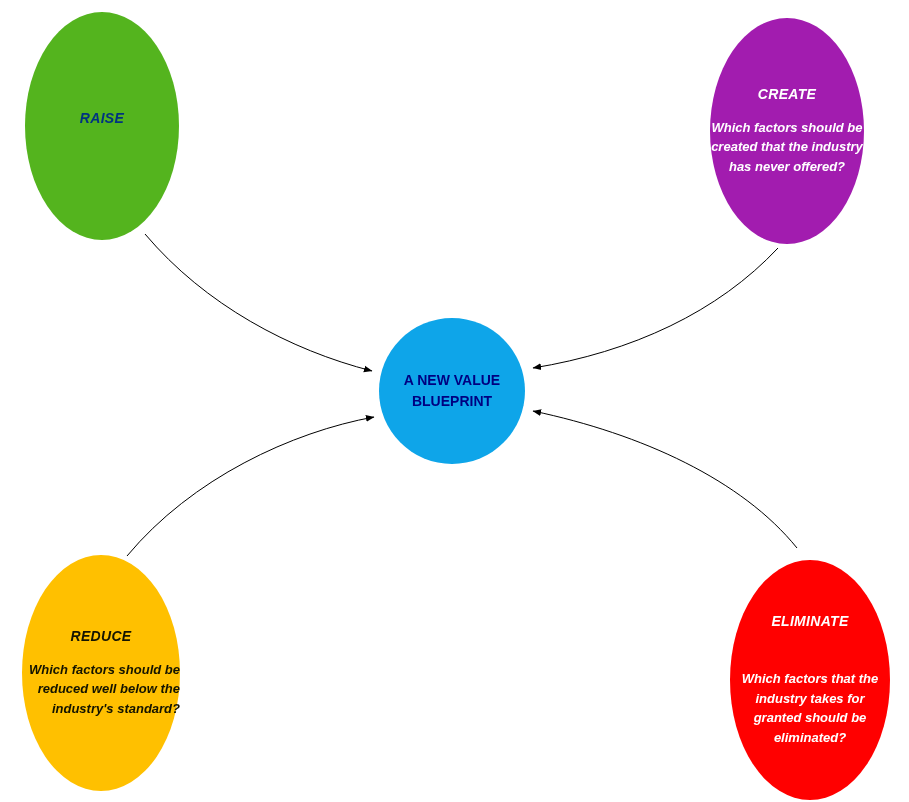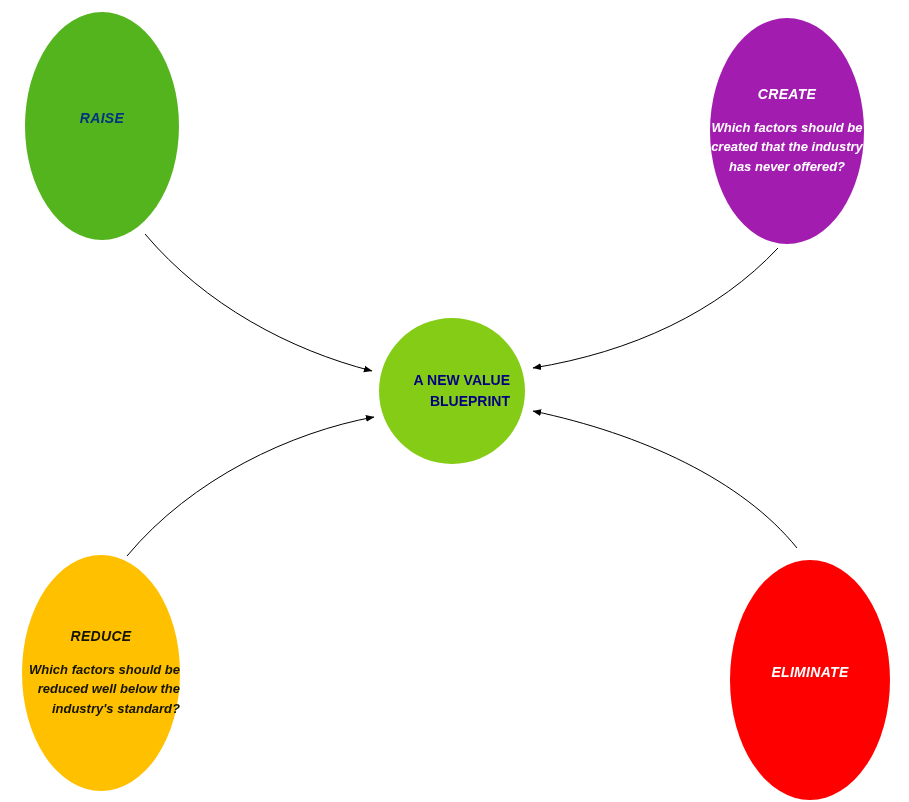--- a/index.html
+++ b/index.html
@@ -92,19 +92,20 @@
     <div class="node-question">Which factors should be created that the industry has never offered?</div>
   </div>
 
   <div class="node" id="node-reduce" style="background-color: rgb(255, 192, 0); color: rgb(20, 20, 0); text-align: right;">
     <div class="node-title">REDUCE</div>
     <div class="node-question">Which factors should be reduced well below the industry's standard?</div>
   </div>
 
   <div class="node" id="node-eliminate" style="background-color: rgb(255, 0, 0); color: rgb(255, 255, 255);">
     <div class="node-title">ELIMINATE</div>
+    <div class="node-question">Which factors that the industry takes for granted should be eliminated?</div>
   </div>
 
-  <div class="center-node" id="center-node" style="background-color: #84cc16; color: rgb(0, 0, 128); text-align: right;">
+  <div class="center-node" id="center-node" style="background-color: #0ea5e9; color: rgb(0, 0, 128);">
     <div class="center-label">A NEW VALUE BLUEPRINT</div>
   </div>
 
 </div>
 
 </body></html>

